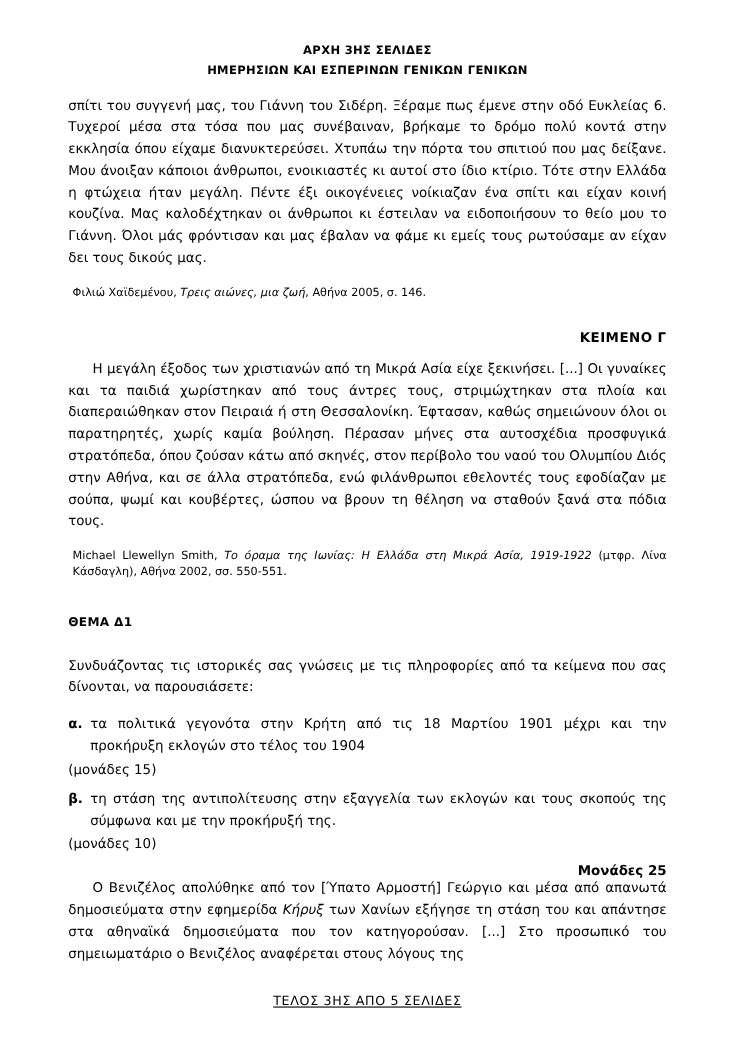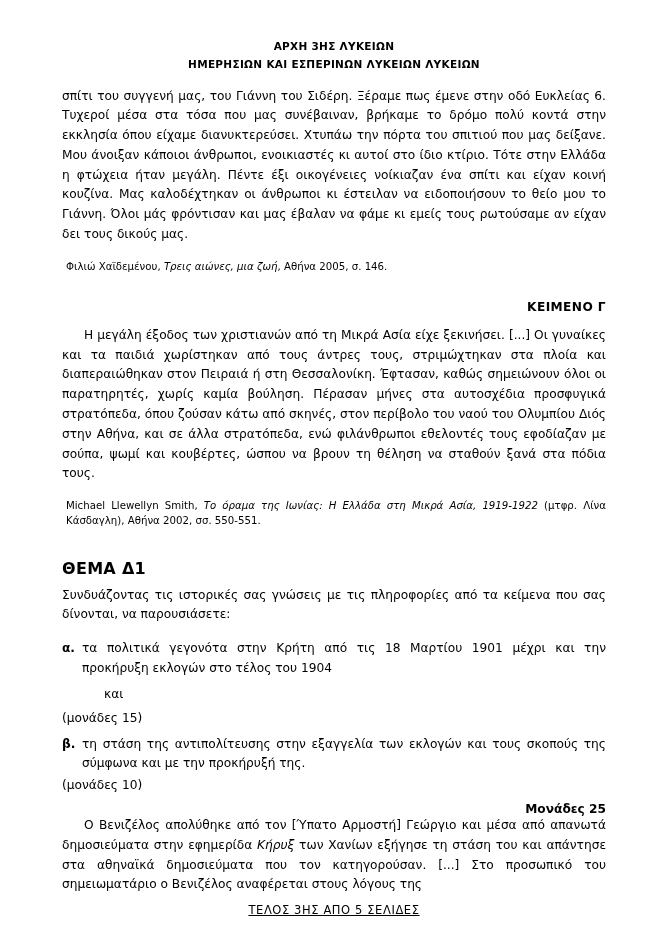--- a/index.html
+++ b/index.html
@@ -50,22 +50,22 @@
   .center-bold {
     text-align: right;
     font-weight: bold;
     font-size: 12.2px;
     margin: 26px 0 12px 0;
     letter-spacing: 0.4px;
   }
 
   .theme-title {
     font-weight: bold;
-    font-size: 16px;
-    margin: 30px 0 8px 0;
+    font-size: 11px;
+    margin: 30px 0 24px 0;
     letter-spacing: 0.3px;
   }
 
   .intro {
     font-size: 12.2px;
     line-height: 1.62;
     text-align: justify;
     margin: 0 0 14px 0;
   }
 
@@ -112,42 +112,41 @@
   }
   .footer span {
     text-decoration: underline;
   }
 </style>
 </head>
 <body>
 
 <div class="page">
 
-  <div class="hdr hdr-line1">ΑΡΧΗ 3ΗΣ ΛΥΚΕΙΩΝ</div>
-  <div class="hdr hdr-line2">ΗΜΕΡΗΣΙΩΝ ΚΑΙ ΕΣΠΕΡΙΝΩΝ ΛΥΚΕΙΩΝ ΛΥΚΕΙΩΝ</div>
+  <div class="hdr hdr-line1">ΑΡΧΗ 3ΗΣ ΣΕΛΙΔΕΣ</div>
+  <div class="hdr hdr-line2">ΗΜΕΡΗΣΙΩΝ ΚΑΙ ΕΣΠΕΡΙΝΩΝ ΓΕΝΙΚΩΝ ΓΕΝΙΚΩΝ</div>
 
   <p class="body-par">σπίτι του συγγενή μας, του Γιάννη του Σιδέρη. Ξέραμε πως έμενε στην οδό Ευκλείας 6. Τυχεροί μέσα στα τόσα που μας συνέβαιναν, βρήκαμε το δρόμο πολύ κοντά στην εκκλησία όπου είχαμε διανυκτερεύσει. Χτυπάω την πόρτα του σπιτιού που μας δείξανε. Μου άνοιξαν κάποιοι άνθρωποι, ενοικιαστές κι αυτοί στο ίδιο κτίριο. Τότε στην Ελλάδα η φτώχεια ήταν μεγάλη. Πέντε έξι οικογένειες νοίκιαζαν ένα σπίτι και είχαν κοινή κουζίνα. Μας καλοδέχτηκαν οι άνθρωποι κι έστειλαν να ειδοποιήσουν το θείο μου το Γιάννη. Όλοι μάς φρόντισαν και μας έβαλαν να φάμε κι εμείς τους ρωτούσαμε αν είχαν δει τους δικούς μας.</p>
 
   <p class="source"><span>Φιλιώ Χαϊδεμένου, </span><span class="ital">Τρεις αιώνες, μια ζωή</span><span>, Αθήνα 2005, σ. 146.</span></p>
 
   <div class="center-bold">ΚΕΙΜΕΝΟ Γ</div>
 
   <p class="body-par indent-first">Η μεγάλη έξοδος των χριστιανών από τη Μικρά Ασία είχε ξεκινήσει. [...] Οι γυναίκες και τα παιδιά χωρίστηκαν από τους άντρες τους, στριμώχτηκαν στα πλοία και διαπεραιώθηκαν στον Πειραιά ή στη Θεσσαλονίκη. Έφτασαν, καθώς σημειώνουν όλοι οι παρατηρητές, χωρίς καμία βούληση. Πέρασαν μήνες στα αυτοσχέδια προσφυγικά στρατόπεδα, όπου ζούσαν κάτω από σκηνές, στον περίβολο του ναού του Ολυμπίου Διός στην Αθήνα, και σε άλλα στρατόπεδα, ενώ φιλάνθρωποι εθελοντές τους εφοδίαζαν με σούπα, ψωμί και κουβέρτες, ώσπου να βρουν τη θέληση να σταθούν ξανά στα πόδια τους.</p>
 
   <p class="source"><span>Michael Llewellyn Smith, </span><span class="ital">Το όραμα της Ιωνίας: Η Ελλάδα στη Μικρά Ασία, 1919-1922</span><span> (μτφρ. Λίνα Κάσδαγλη), Αθήνα 2002, σσ. 550-551.</span></p>
 
   <div class="theme-title">ΘΕΜΑ Δ1</div>
 
   <p class="intro">Συνδυάζοντας τις ιστορικές σας γνώσεις με τις πληροφορίες από τα κείμενα που σας δίνονται, να παρουσιάσετε:</p>
 
   <div class="item">
     <span class="mark">α.</span>
     <span class="txt">τα πολιτικά γεγονότα στην Κρήτη από τις 18 Μαρτίου 1901 μέχρι και την προκήρυξη εκλογών στο τέλος του 1904</span>
   </div>
-  <div class="sub-and">και</div>
   <div class="points-right">(μονάδες 15)</div>
 
   <div class="item">
     <span class="mark">β.</span>
     <span class="txt">τη στάση της αντιπολίτευσης στην εξαγγελία των εκλογών και τους σκοπούς της σύμφωνα και με την προκήρυξή της.</span>
   </div>
   <div class="points-right">(μονάδες 10)</div>
 
   <div class="points-total">Μονάδες 25</div>
 

